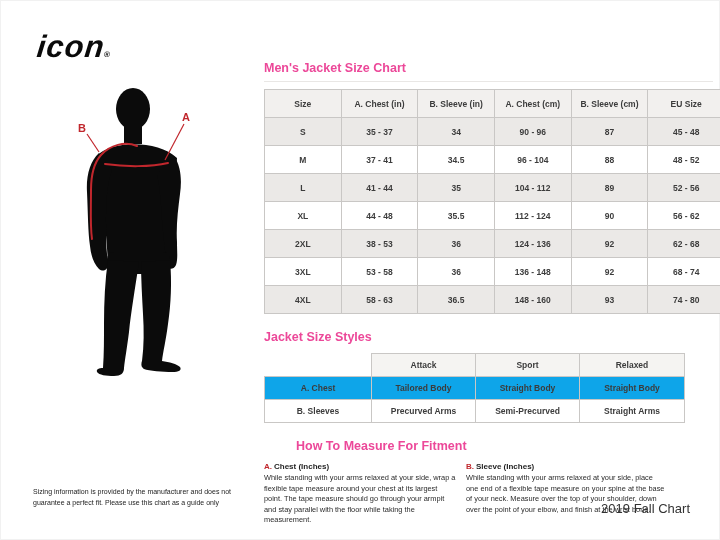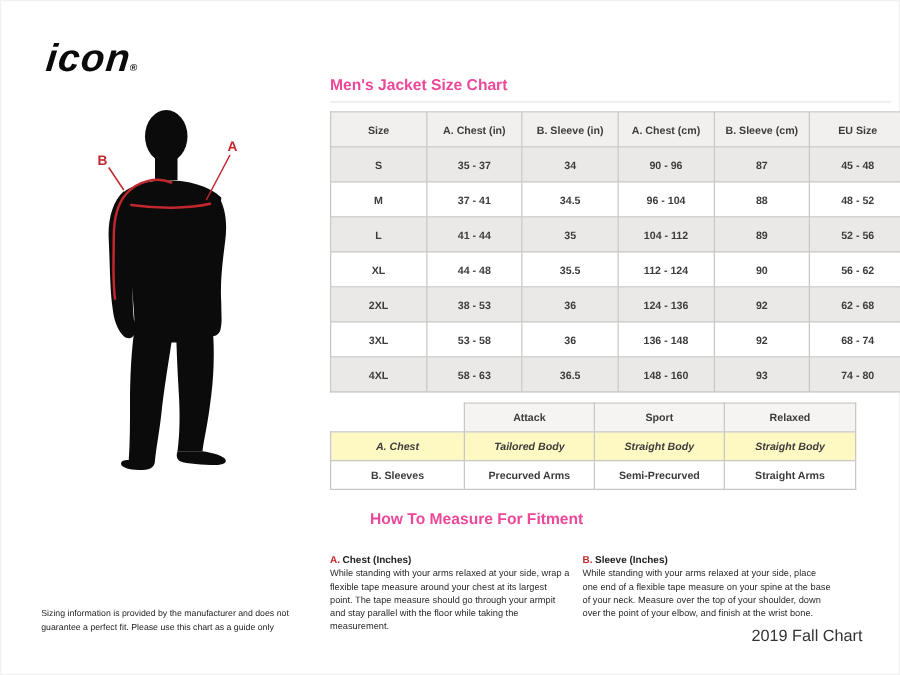--- a/index.html
+++ b/index.html
@@ -38,25 +38,25 @@
   .size-table tbody tr:nth-child(even) td { background:#ffffff; }
 
   .styles-title { margin-top:16px; }
   .style-table { width:420px; margin-top:8px;padding-left:11px; }
   .style-table th, .style-table td {
     border:1px solid #c9c7c5; height:23px; text-align:center; vertical-align:middle;
     font-size:8.5px; font-weight:bold; color:#3c3c3c; padding:0 2px;
   }
   .style-table thead th { background:#f5f4f2; }
   .style-table th.blank { border:none; background:#ffffff; }
-  .style-table tbody tr:first-child td { background:#fef9c3;font-style:italic; }
+  .style-table tbody tr:first-child td { background:#0ea5e9; }
   .style-table tbody tr:last-child td { background:#ffffff; }
 
   .measure-title { margin-top:16px;padding-left:32px; }
-  .measure-cols { display:flex; margin-top:20px; }
+  .measure-cols { display:flex; margin-top:8px; }
   .mcol-a { width:192px; margin-right:10px; }
   .mcol-b { width:200px; }
   .msub { font-size:8px; font-weight:bold; color:#1e1e1e; margin-bottom:2px; }
   .red { color:#c1272d; margin-right:2px; }
   .mbody { font-size:7.4px; line-height:1.42; color:#2a2a2a; }
 
   .disclaimer {
     position:absolute; left:32px; top:486px; width:228px;
     font-size:7px; line-height:1.55; color:#232323;
   }
@@ -168,20 +168,21 @@
             <td>4XL</td>
             <td>58 - 63</td>
             <td>36.5</td>
             <td>148 - 160</td>
             <td>93</td>
             <td>74 - 80</td>
           </tr>
         </tbody>
     </table>
 
+    <div class="h-title styles-title">Jacket Size Styles</div>
 
     <table class="style-table">
       <colgroup>
           <col style="width:107px">
           <col style="width:104px">
           <col style="width:104px">
           <col style="width:105px">
         </colgroup>
       <thead>
           <tr>

